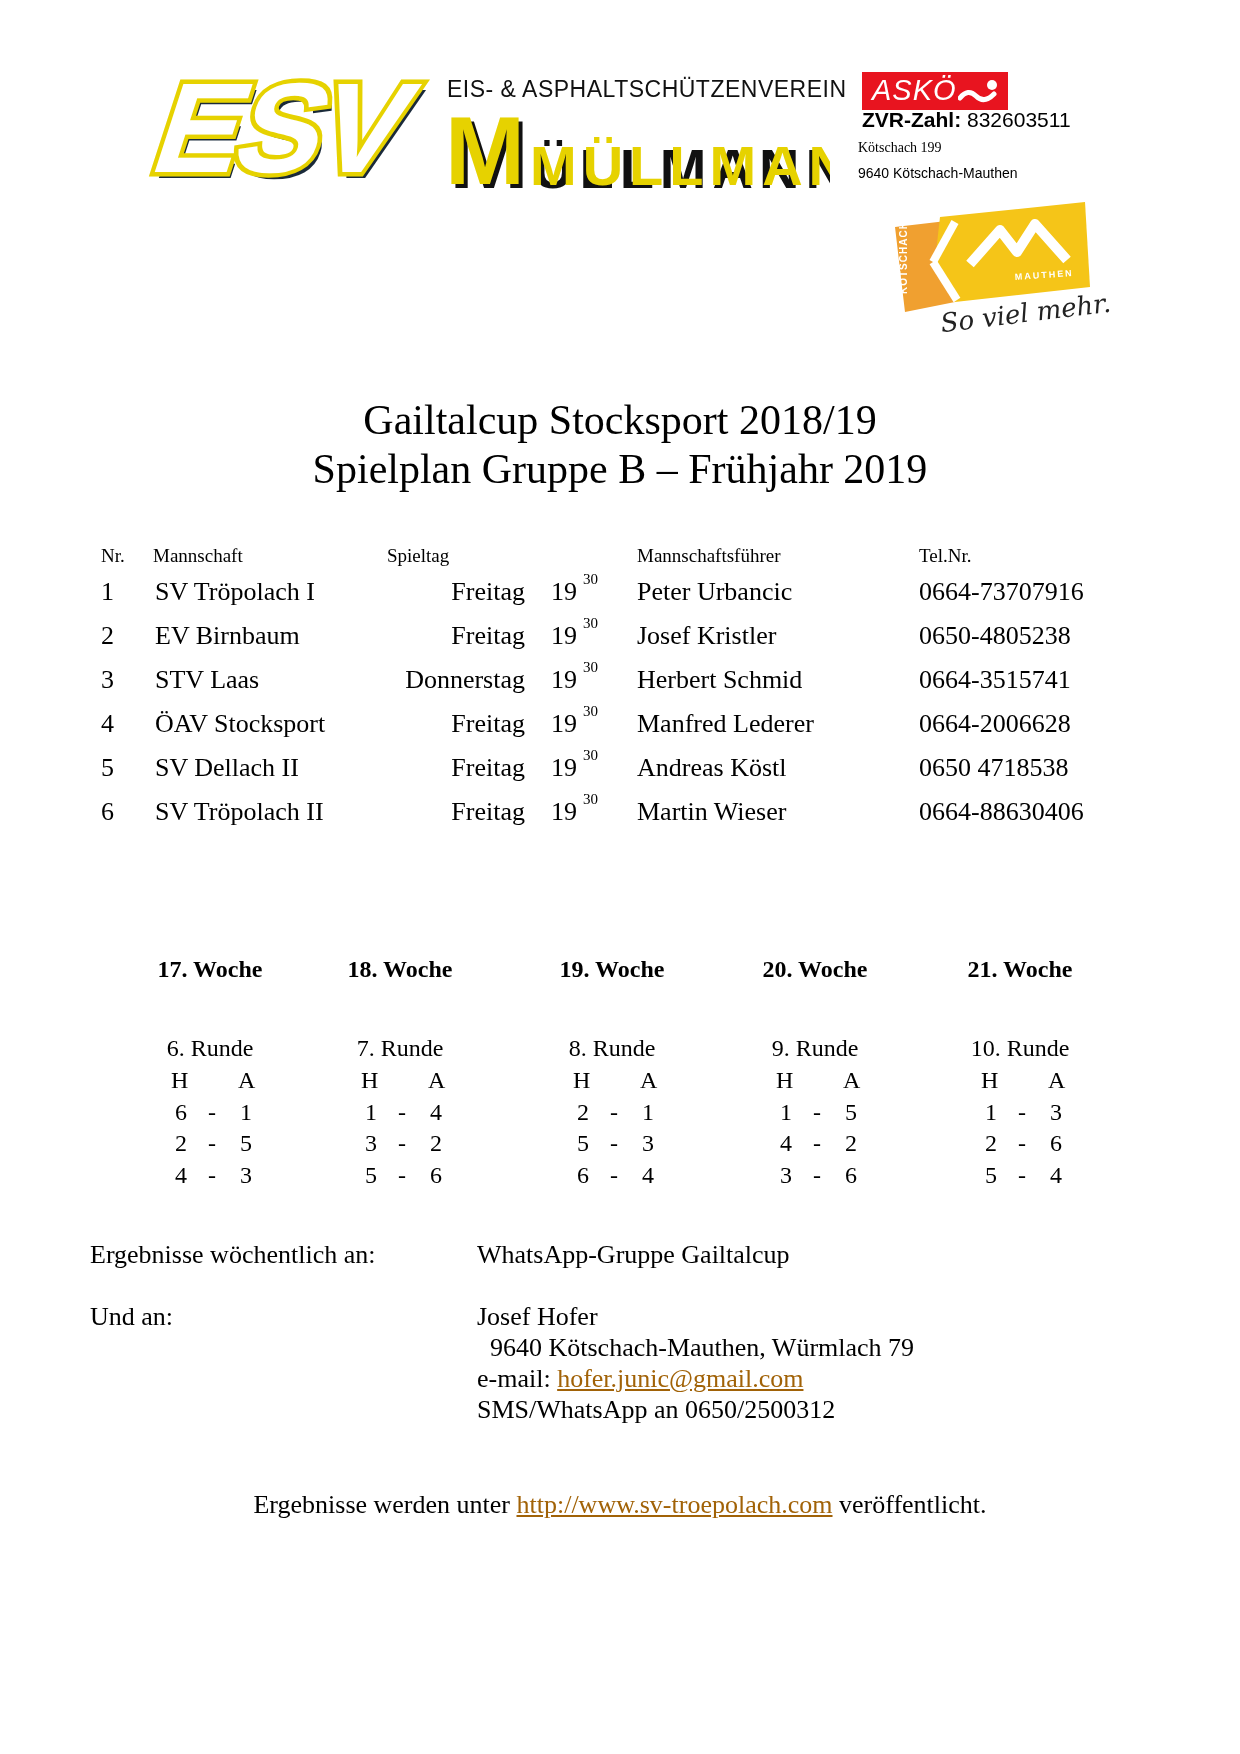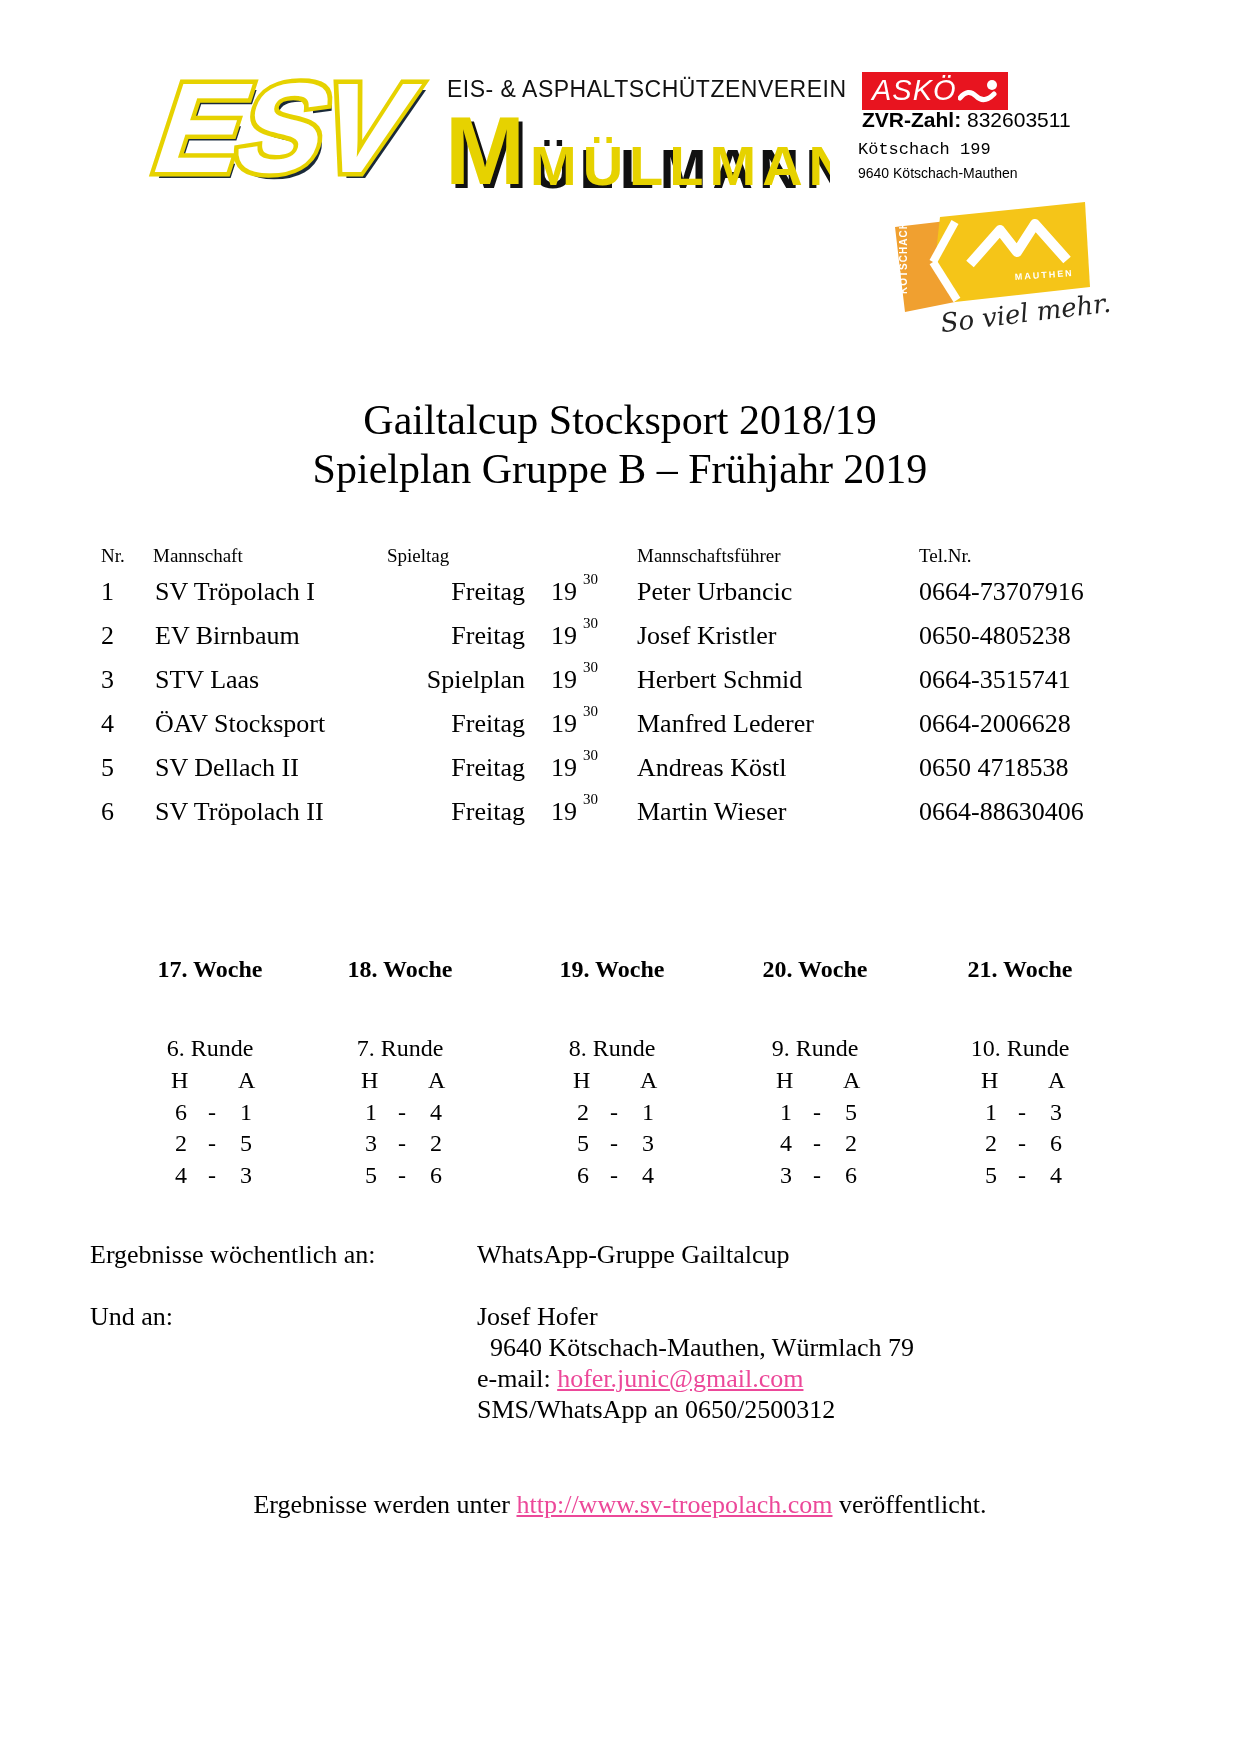--- a/index.html
+++ b/index.html
@@ -7,21 +7,21 @@
   .abs { position:absolute; }
   
   .esv-logo { left:140px; top:68px; width:300px; height:125px; }
   .esv-subtitle { left:447px; top:76px; font-family:"Liberation Sans", sans-serif; font-size:23px; letter-spacing:0.5px; color:#111; white-space:nowrap; }
   .mullmann { left:445px; top:110px; width:385px; height:80px; }
   .asko-box { left:862px; top:72px; width:146px; height:38px; background:#e8141f; }
   .asko-text { left:872px; top:74px; font-family:"Liberation Sans", sans-serif; font-style:italic; font-size:29px; color:#fff; letter-spacing:1px; }
   .asko-icon { left:958px; top:78px; width:44px; height:28px; }
   .zvr { left:862px; top:108px; font-family:"Liberation Sans", sans-serif; font-size:21px; white-space:nowrap; }
   .zvr b { font-weight:bold; }
-  .addr1 { left:858px; top:140px; font-family:Liberation Mono, monospace; font-size:17px; white-space:nowrap; }
+  .addr1 { left:858px; top:140px; font-family:Liberation Serif, serif; font-size:14px; white-space:nowrap; }
   .addr2 { left:858px; top:165px; font-family:"Liberation Sans", sans-serif; font-size:14px; white-space:nowrap; }
   .km-logo { left:895px; top:202px; width:200px; height:140px; }
   .km-slogan { left:940px; top:298px; font-family:"DejaVu Serif", serif; font-style:italic; font-size:26px; color:#222; transform:rotate(-7deg); white-space:nowrap; }
   
   .title1 { left:0; width:1240px; top:396px; text-align:center; font-size:42px; }
   .title2 { left:0; width:1240px; top:445px; text-align:center; font-size:42px; }
   
   .th { top:545px; font-size:19px; white-space:nowrap; }
   .row { position:absolute; left:0; width:1240px; height:44px; font-size:26px; }
   .row span { position:absolute; white-space:nowrap; }
@@ -33,21 +33,21 @@
   .c-cap { left:637px; }
   .c-tel { left:919px; }
   
   .week { position:absolute; top:956px; width:180px; text-align:center; font-size:24px; }
   .week .wk { font-weight:bold; display:block; height:34px; }
   .week .rd { display:block; height:32px;margin-top:45px; }
   .week .line { display:block; height:31.5px; position:relative; }
   .week .line span { position:absolute; }
   
   .lbl { font-size:26px; white-space:nowrap; }
-  a.link { color:#ec4899; text-decoration:underline; }
+  a.link { color:#a16207; text-decoration:underline; }
 </style>
 </head>
 <body>
 
 <svg class="abs esv-logo" viewBox="0 0 300 125">
   <g transform="skewX(-18) translate(40,0)">
     <text x="6" y="110" font-family="Liberation Sans, sans-serif" font-weight="bold" font-size="128" fill="#1a2a3a" letter-spacing="-4">ESV</text>
     <text x="0" y="104" font-family="Liberation Sans, sans-serif" font-weight="bold" font-size="128" fill="#ffffff" stroke="#e6d200" stroke-width="9" letter-spacing="-4" paint-order="stroke">ESV</text>
   </g>
 </svg>
@@ -102,21 +102,21 @@
       <span class="c-nr">2</span>
       <span class="c-team">EV Birnbaum</span>
       <span class="c-day">Freitag</span>
       <span class="c-time"><span style="position:static">19</span><sup>30</sup></span>
       <span class="c-cap">Josef Kristler</span>
       <span class="c-tel">0650-4805238</span>
     </div>
     <div class="row" style="top: 665px;">
       <span class="c-nr">3</span>
       <span class="c-team">STV Laas</span>
-      <span class="c-day">Spielplan</span>
+      <span class="c-day">Donnerstag</span>
       <span class="c-time"><span style="position:static">19</span><sup>30</sup></span>
       <span class="c-cap">Herbert Schmid</span>
       <span class="c-tel">0664-3515741</span>
     </div>
     <div class="row" style="top: 709px;">
       <span class="c-nr">4</span>
       <span class="c-team">ÖAV Stocksport</span>
       <span class="c-day">Freitag</span>
       <span class="c-time"><span style="position:static">19</span><sup>30</sup></span>
       <span class="c-cap">Manfred Lederer</span>

